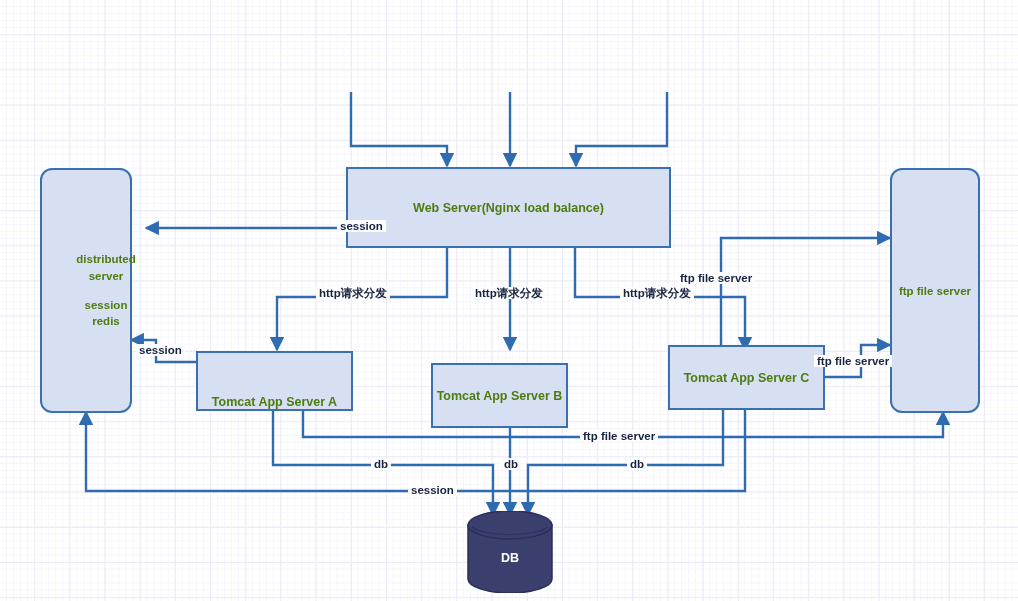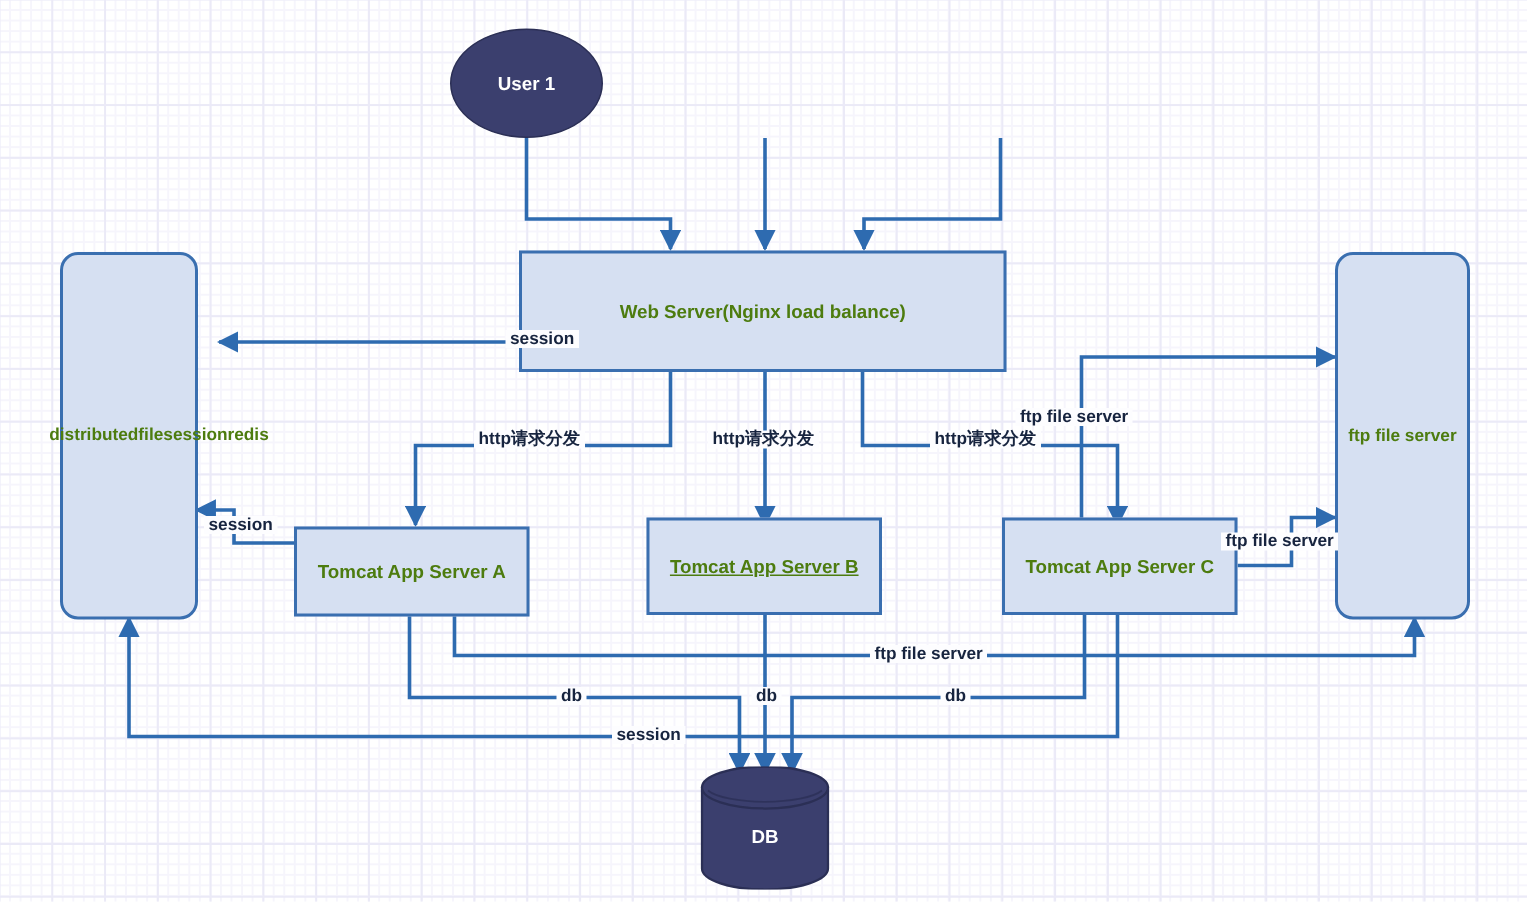--- a/index.html
+++ b/index.html
@@ -24,21 +24,21 @@
         align-items:center;justify-content:center;text-align:center;
         font-weight:bold;}
   .box{background:#d6e0f2;border:2px solid #3a6fb0;color:#4d7c0f;}
   .rounded{border-radius:12px;}
   .ellipse{background:#3b3f6e;border:1px solid #2b2f55;color:#ffffff;
            border-radius:50%;}
   .cyl-label{position:absolute;color:#ffffff;font-weight:bold;}
   .wlabel{position:absolute;background:#fdfdff;color:#17243f;
           font-weight:bold;white-space:nowrap;padding:0 3px;
           line-height:1.05;}
-  .multiline{flex-direction:row;padding-left:40px;}
+  .multiline{flex-direction:column;padding-left:40px;}
   .multiline div{line-height:1.45;}
   .gap{height:12px;}
 </style>
 </head>
 <body>
 
 <div id="canvas">
 
   <svg id="wires" xmlns="http://www.w3.org/2000/svg">
     <defs>
@@ -68,44 +68,41 @@
 
       <path d="M273,410 L273,465 L493,465 L493,515" marker-end="url(#arrow)"></path>
       <path d="M510,410 L510,515" marker-end="url(#arrow)"></path>
       <path d="M723,410 L723,465 L528,465 L528,515" marker-end="url(#arrow)"></path>
 
       <path d="M745,410 L745,491 L86,491 L86,412" marker-end="url(#arrow)"></path>
 
     </g>
   </svg>
 
-  <div class="node ellipse" style="left:300px;top:19px;width:102px;height:73px;font-size:12.5px;">
-    <span>User 1</span>
-  </div>
 
   <div class="node box" style="left:346px;top:167px;width:325px;height:81px;font-size:12.5px;">
     <span>Web Server(Nginx  load balance)</span>
   </div>
 
   <div class="node box rounded multiline" style="left:40px;top:168px;width:92px;height:245px;font-size:11.5px;">
     <div>distributed</div>
-    <div>file</div>
+    <div>server</div>
     <div class="gap"></div>
     <div>session</div>
     <div>redis</div>
   </div>
 
   <div class="node box rounded" style="left:890px;top:168px;width:90px;height:245px;font-size:11.5px;">
     <span>ftp file server</span>
   </div>
 
-  <div class="node box" style="left:196px;top:351px;width:157px;height:60px;font-size:12.5px;">
+  <div class="node box" style="left:196px;top:351px;width:157px;height:60px;font-size:12.5px;align-items:flex-end;">
     <span>Tomcat App Server A</span>
   </div>
-  <div class="node box" style="left:431px;top:345px;width:157px;height:65px;font-size:12.5px;text-decoration:underline;">
+  <div class="node box" style="left:431px;top:363px;width:137px;height:65px;font-size:12.5px;">
     <span>Tomcat App Server B</span>
   </div>
   <div class="node box" style="left:668px;top:345px;width:157px;height:65px;font-size:12.5px;">
     <span>Tomcat App Server C</span>
   </div>
 
   <div style="position:absolute;left:466px;top:511px;width:88px;height:82px;">
     <svg width="88" height="82" viewBox="0 0 88 82" xmlns="http://www.w3.org/2000/svg">
       <path d="M2,14 L2,68 A42,14 0 0,0 86,68 L86,14 Z" fill="#3b3f6e" stroke="#2b2f55" stroke-width="1.5"></path>
       <ellipse cx="44" cy="14" rx="42" ry="14" fill="#3b3f6e" stroke="#2b2f55" stroke-width="1.5"></ellipse>

